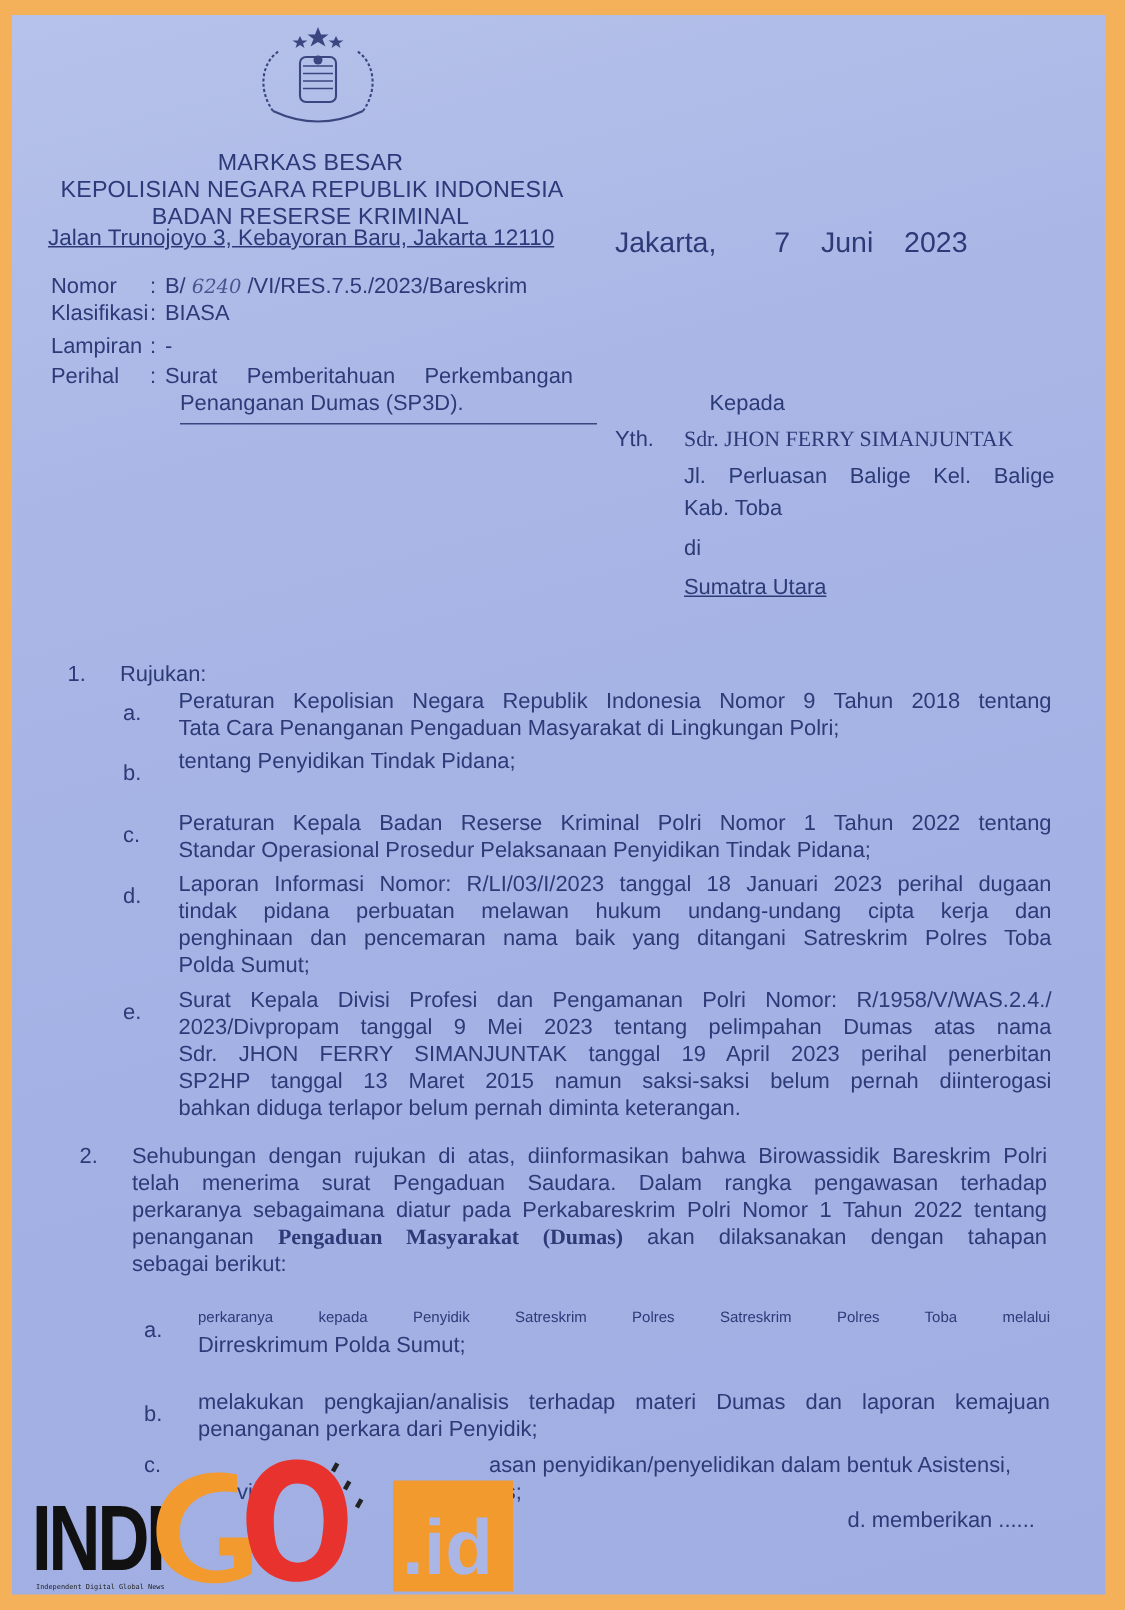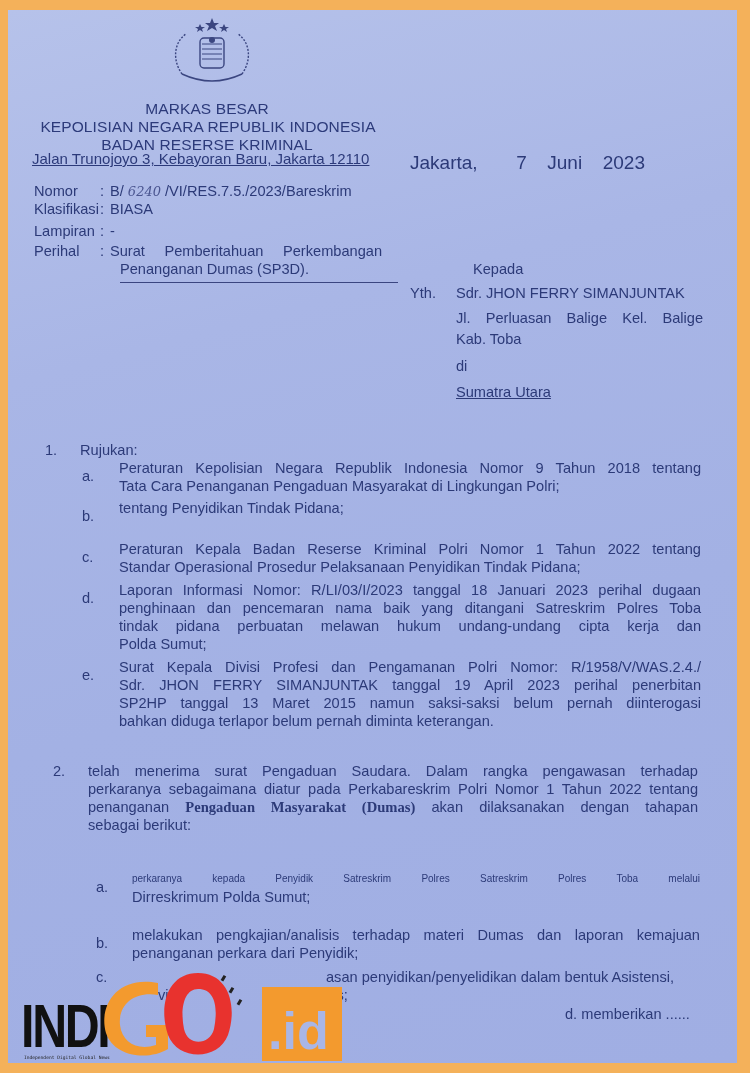--- a/index.html
+++ b/index.html
@@ -91,21 +91,21 @@
       <span class="meta-label">Lampiran</span><span class="meta-colon">:</span><span>-</span>
     </div>
     <div class="meta-row" style="top:232px;">
       <span class="meta-label">Perihal</span><span class="meta-colon">:</span><span style="display:inline-block; width:272px; text-align:justify; text-align-last:justify;">Surat Pemberitahuan Perkembangan</span>
     </div>
     <div class="meta-row" style="top:250px; left:112px;">Penanganan Dumas (SP3D).</div>
     <div class="perihal-rule"></div>
 
     <div class="abs" style="left:465px; top:250px;">Kepada</div>
     <div class="abs" style="left:402px; top:274px;">Yth.</div>
-    <div class="abs" style="left:448px; top:274px;">Sdr. JHON FERRY SIMANJUNTAK</div>
+    <div class="abs" style="left:448px; top:274px;font-family:Liberation Serif, serif;">Sdr. JHON FERRY SIMANJUNTAK</div>
     <div class="abs justify-full" style="left:448px; top:299px; width:247px;">Jl. Perluasan Balige Kel. Balige</div>
     <div class="abs" style="left:448px; top:320px;">Kab. Toba</div>
     <div class="abs" style="left:448px; top:347px;">di</div>
     <div class="abs u" style="left:448px; top:373px;">Sumatra Utara</div>
 
     <div class="item-num" style="left:37px; top:431px;">1.</div>
     <div class="abs" style="left:72px; top:431px;">Rujukan:</div>
 
     <div class="sub-letter" style="left:74px; top:457px;">a.</div>
     <div class="block" style="left:111px; top:449px; width:582px;">
@@ -120,35 +120,37 @@
 
     <div class="sub-letter" style="left:74px; top:538px;">c.</div>
     <div class="block" style="left:111px; top:530px; width:582px;">
       <div class="justify-full">Peraturan Kepala Badan Reserse Kriminal Polri Nomor 1 Tahun 2022 tentang</div>
       <div>Standar Operasional Prosedur Pelaksanaan Penyidikan Tindak Pidana;</div>
     </div>
 
     <div class="sub-letter" style="left:74px; top:579px;">d.</div>
     <div class="block" style="left:111px; top:571px; width:582px;">
       <div class="justify-full">Laporan Informasi Nomor: R/LI/03/I/2023 tanggal 18 Januari 2023 perihal dugaan</div>
+      <div class="justify-full">tindak pidana perbuatan melawan hukum undang-undang cipta kerja dan</div>
       <div class="justify-full">penghinaan dan pencemaran nama baik yang ditangani Satreskrim Polres Toba</div>
-      <div class="justify-full">tindak pidana perbuatan melawan hukum undang-undang cipta kerja dan</div>
       <div>Polda Sumut;</div>
     </div>
 
     <div class="sub-letter" style="left:74px; top:656px;">e.</div>
     <div class="block" style="left:111px; top:648px; width:582px;">
       <div class="justify-full">Surat Kepala Divisi Profesi dan Pengamanan Polri Nomor: R/1958/V/WAS.2.4./</div>
+      <div class="justify-full">2023/Divpropam tanggal 9 Mei 2023 tentang pelimpahan Dumas atas nama</div>
       <div class="justify-full">Sdr. JHON FERRY SIMANJUNTAK  tanggal 19 April 2023 perihal penerbitan</div>
       <div class="justify-full">SP2HP tanggal 13 Maret 2015 namun saksi-saksi belum pernah diinterogasi</div>
       <div>bahkan diduga terlapor belum pernah diminta keterangan.</div>
     </div>
 
     <div class="item-num" style="left:45px; top:752px;">2.</div>
     <div class="block" style="left:80px; top:752px; width:610px;">
+      <div class="justify-full">Sehubungan dengan rujukan di atas, diinformasikan bahwa Birowassidik Bareskrim Polri</div>
       <div class="justify-full">telah menerima surat Pengaduan Saudara. Dalam rangka pengawasan terhadap</div>
       <div class="justify-full">perkaranya sebagaimana diatur pada Perkabareskrim Polri Nomor 1 Tahun 2022 tentang</div>
       <div class="justify-full"><span>penanganan </span><span class="bold">Pengaduan Masyarakat (Dumas)</span><span> akan dilaksanakan dengan tahapan</span></div>
       <div>sebagai berikut:</div>
     </div>
 
     <div class="sub-letter" style="left:88px; top:868px;">a.</div>
     <div class="block" style="left:124px; top:860px; width:568px;">
       <div class="justify-full" style="font-size:10px;">perkaranya kepada Penyidik Satreskrim Polres Satreskrim Polres Toba melalui</div>
       <div>Dirreskrimum Polda Sumut;</div>

